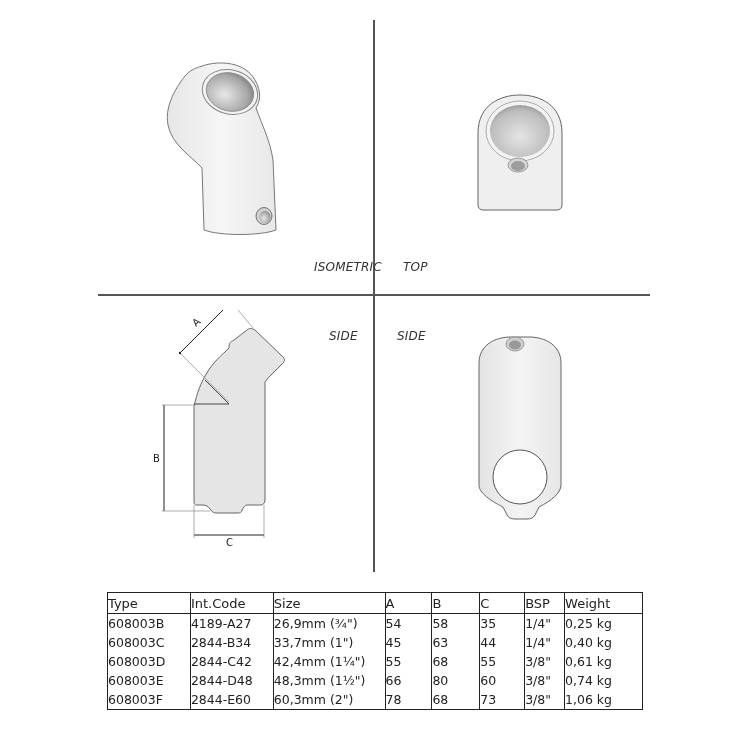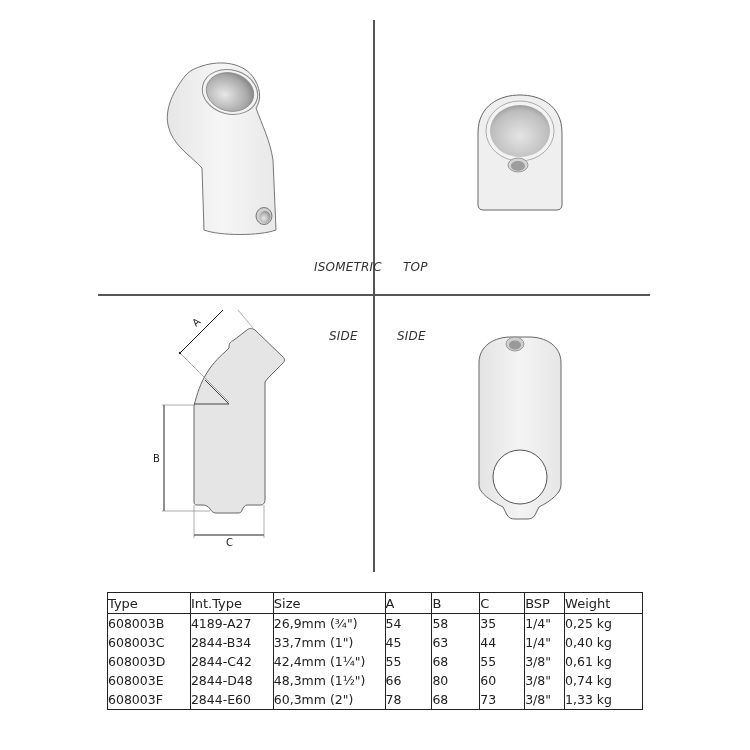--- a/index.html
+++ b/index.html
@@ -111,21 +111,21 @@
       <col style="width:112px">
       <col style="width:47px">
     <col style="width:48px">
       <col style="width:45px">
       <col style="width:40px">
       <col style="width:78px">
   </colgroup>
   <thead>
     <tr>
       <th>Type</th>
-      <th>Int.Type</th>
+      <th>Int.Code</th>
       <th>Size</th>
       <th>A</th>
       <th>B</th>
       <th>C</th>
       <th>BSP</th>
       <th>Weight</th>
     </tr>
   </thead>
   <tbody>
     <tr>
@@ -169,16 +169,16 @@
       <td>0,74 kg</td>
     </tr>
     <tr>
       <td>608003F</td>
       <td>2844-E60</td>
       <td>60,3mm (2")</td>
       <td>78</td>
       <td>68</td>
       <td>73</td>
       <td>3/8"</td>
-      <td>1,33 kg</td>
+      <td>1,06 kg</td>
     </tr>
   </tbody>
 </table>
 
 </body></html>

